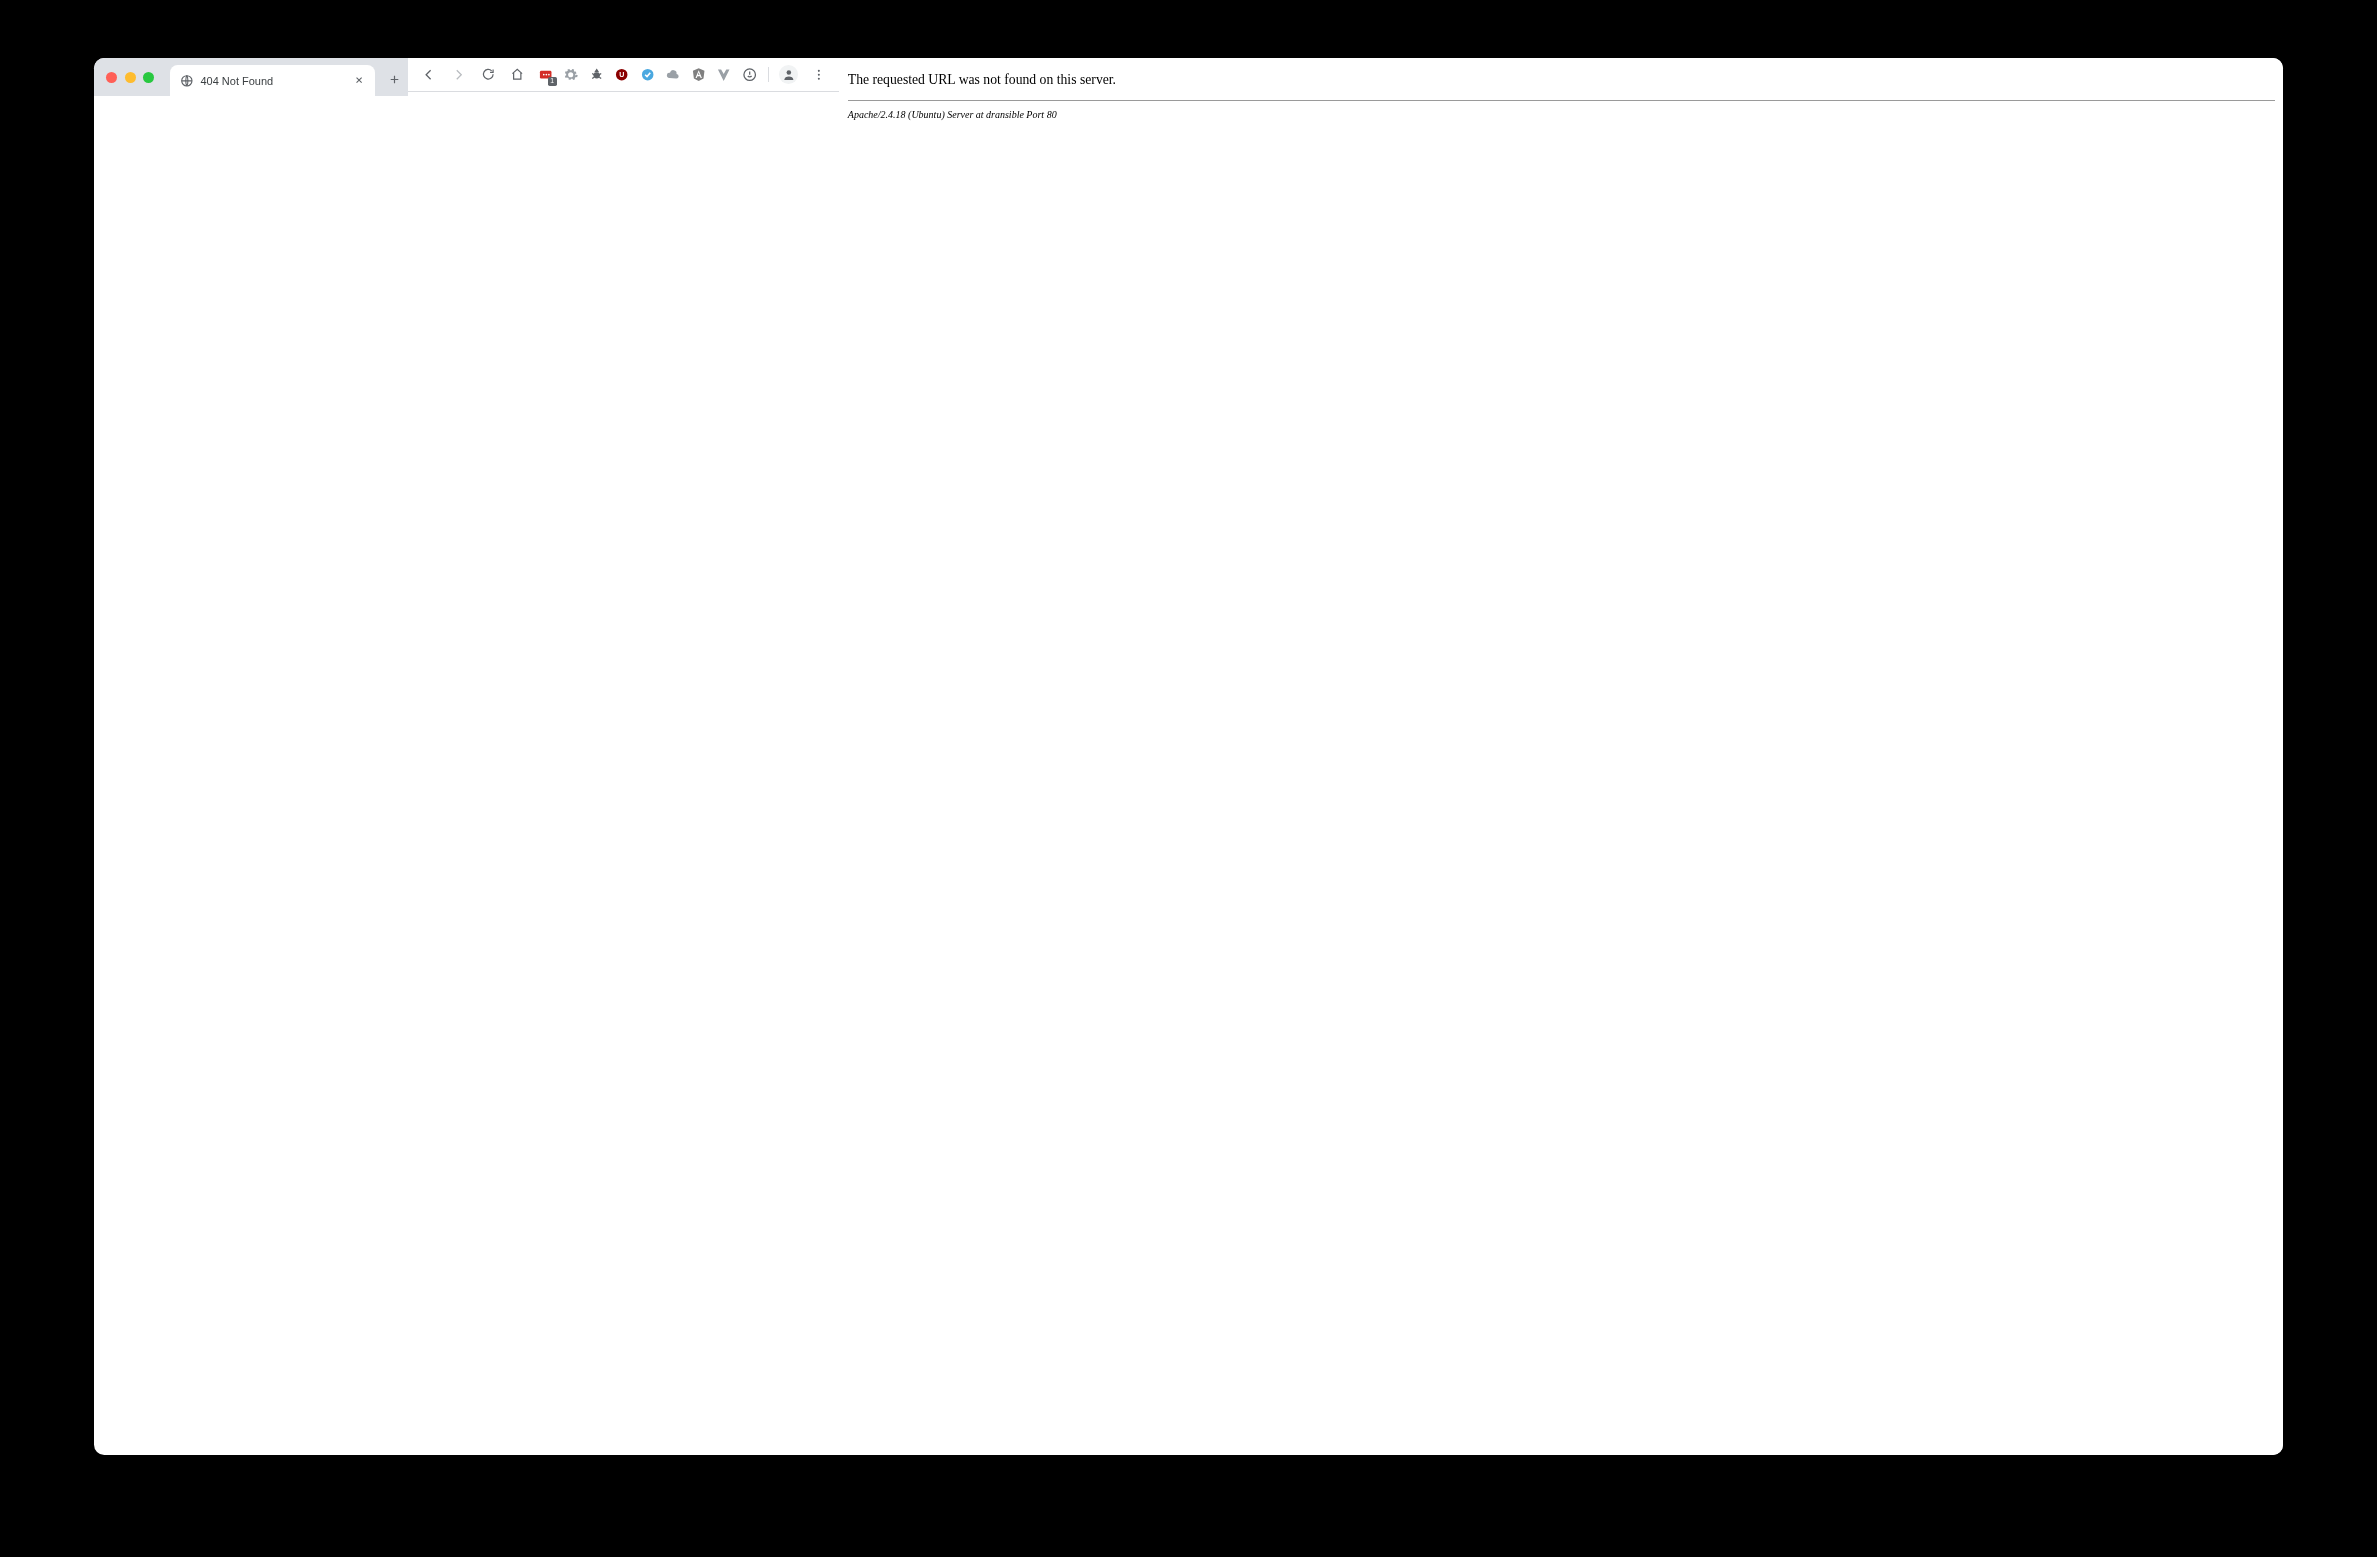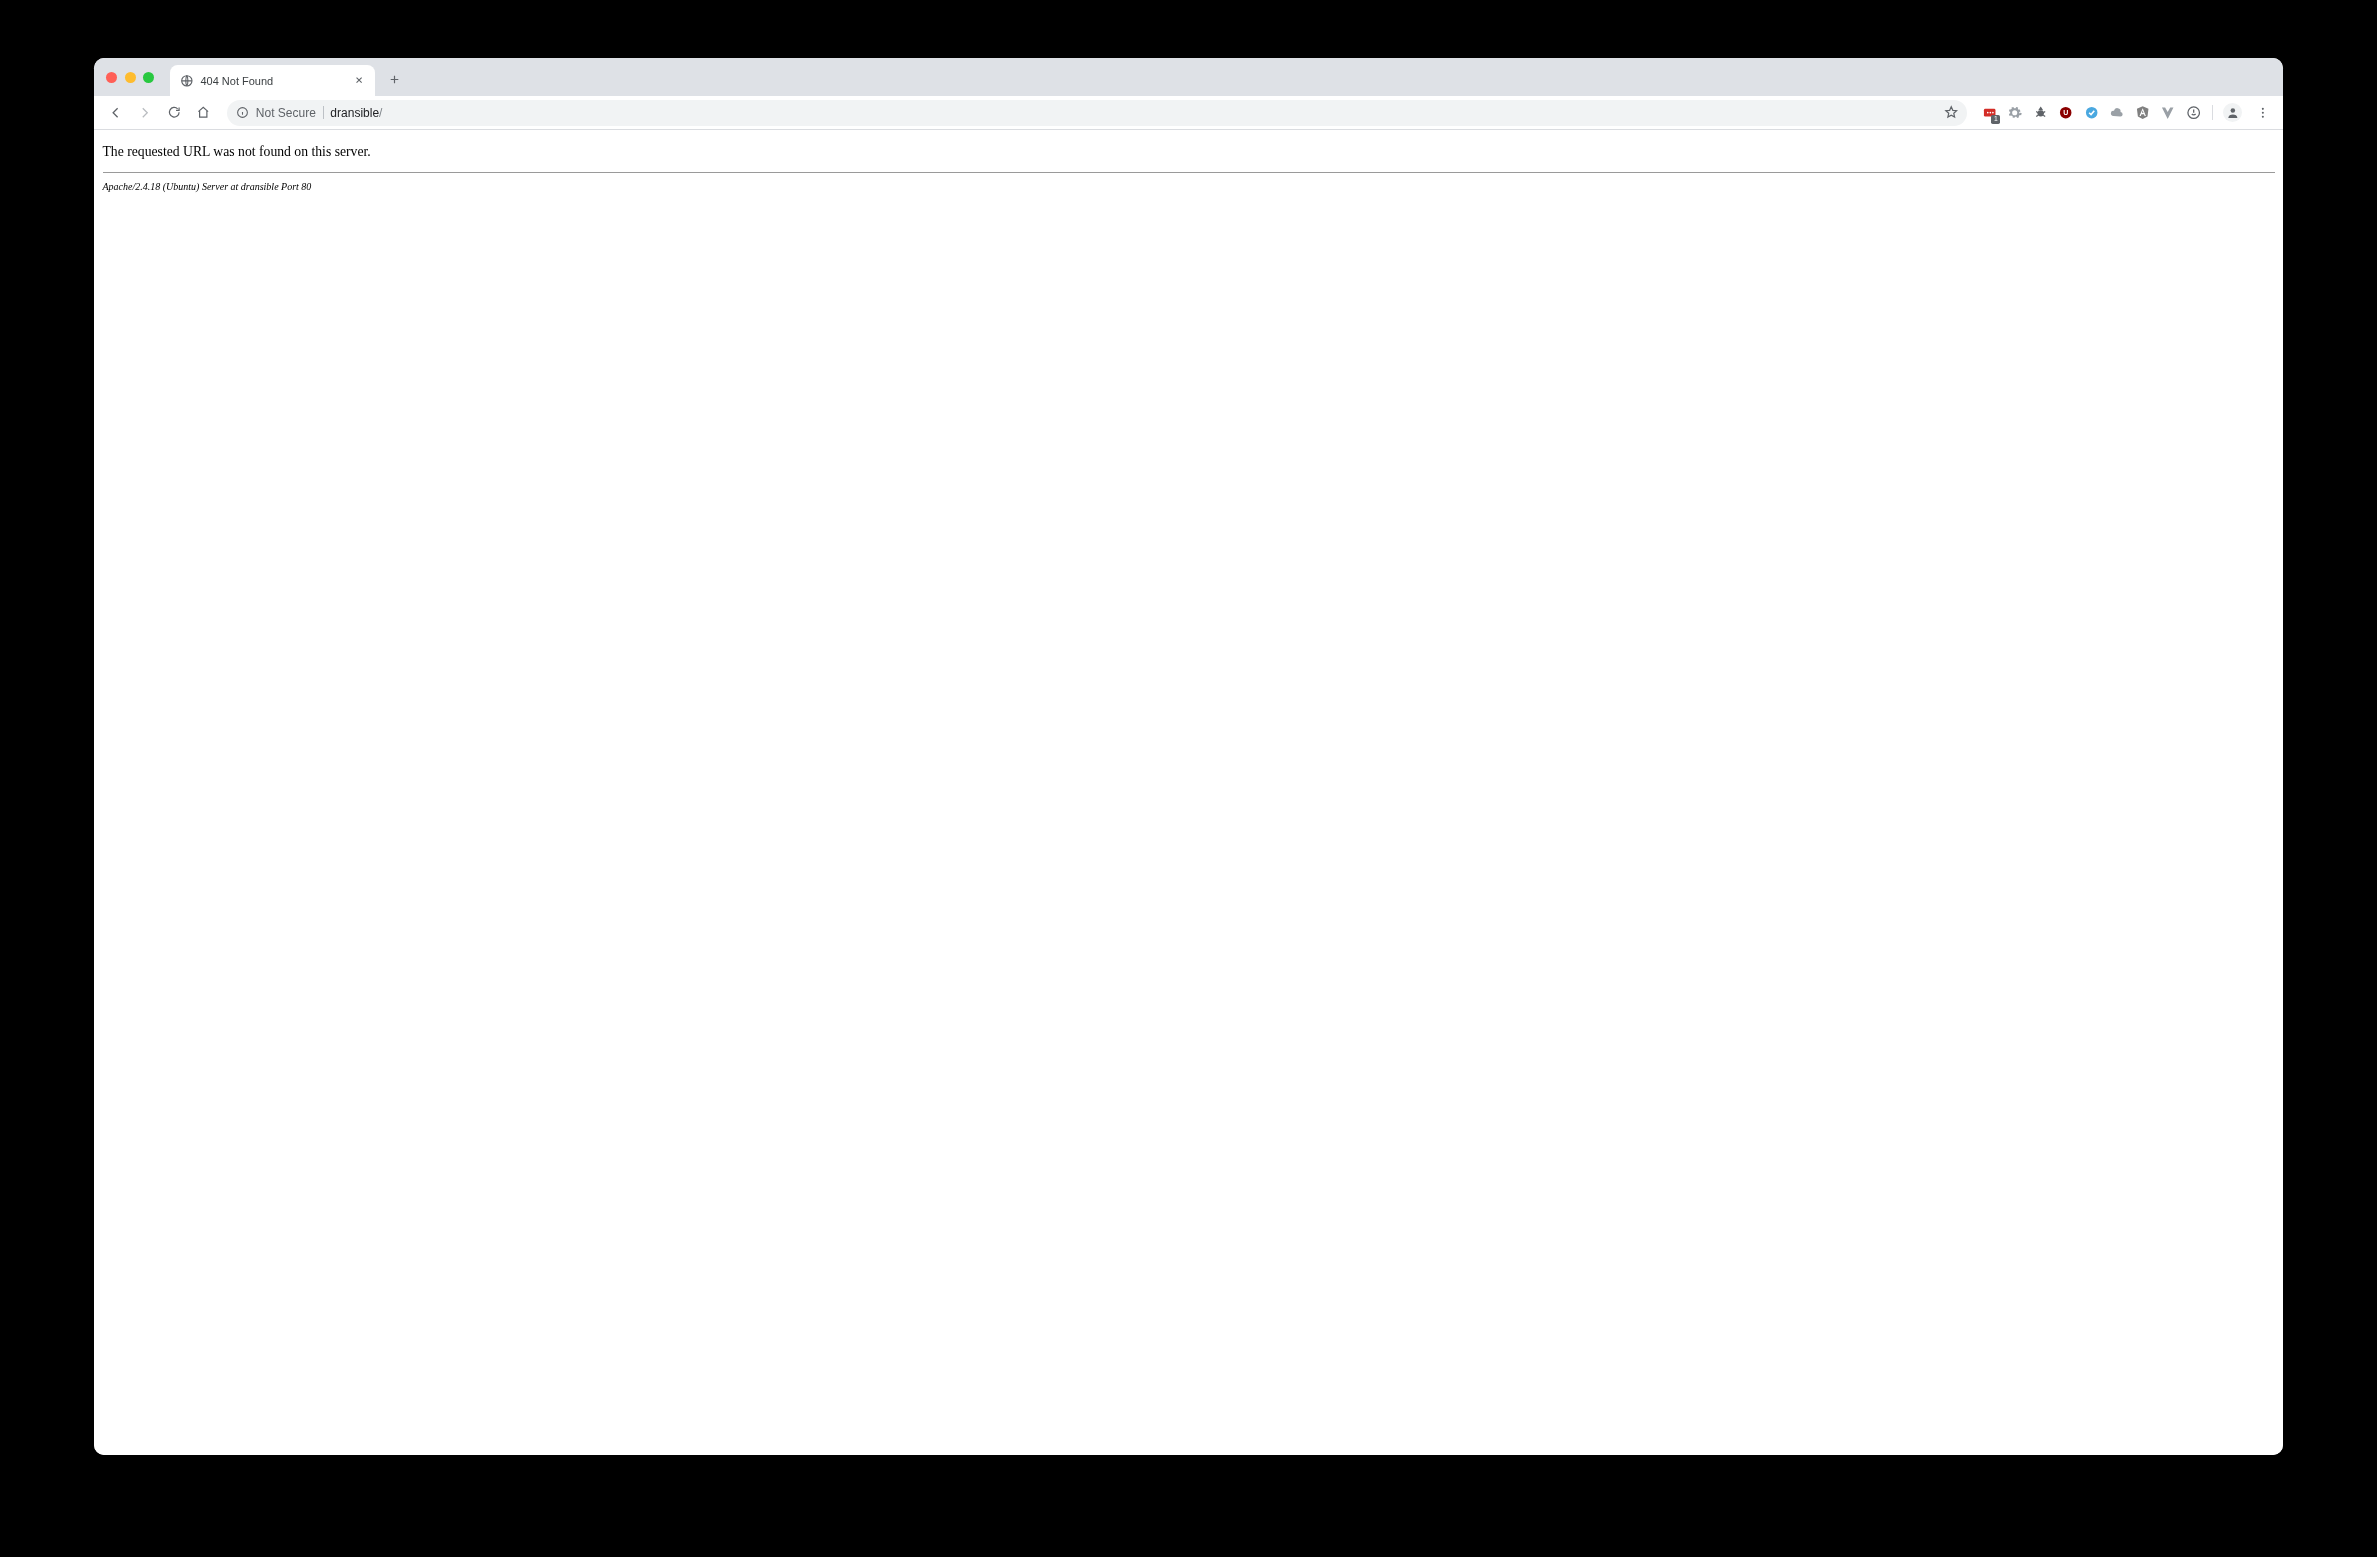--- a/index.html
+++ b/index.html
@@ -13,21 +13,21 @@
     padding: 58px 94px 102px 94px;
   }
   .window {
     width: 100%;
     height: 100%;
     background: #fff;
     border-radius: 10.2px;
     overflow: hidden;
     box-shadow: 0 26px 51px rgba(0,0,0,0.6);
     display: flex;
-    flex-direction: column;
+    flex-direction: row;
     justify-content: space-between;
   }
   .tab-strip {
     background: #dee1e6;
     height: 38px;
     display: flex;
     align-items: flex-end;
     padding-left: 12px;
     position: relative;
   }
@@ -193,39 +193,20 @@
           <path d="M20 4v5h-5"></path>
       </svg>
     </div>
     <div class="nav-btn">
       <svg viewBox="0 0 24 24" width="14.5" height="14.5" stroke="currentColor" stroke-width="2" fill="none">
         <path d="M4 11l8-7 8 7"></path>
           <path d="M6 10v10h12V10"></path>
       </svg>
     </div>
 
-    <div class="omnibox">
-      <span class="info-icon">
-        <svg viewBox="0 0 24 24" width="13" height="13" stroke="currentColor" stroke-width="2" fill="none">
-          <circle cx="12" cy="12" r="9"></circle>
-            <path d="M12 8h.01M11 12h1v4"></path>
-        </svg>
-      </span>
-      <span class="sec-label">Not Secure</span>
-      <span class="divider"></span>
-      <span class="url">
-        <span>dransible</span><span class="slash">/</span>
-      </span>
-      <span class="spacer"></span>
-      <span class="star">
-        <svg viewBox="0 0 24 24" width="14.5" height="14.5" stroke="currentColor" stroke-width="2" fill="none">
-          <path d="M12 3l2.6 5.8 6.4.6-4.8 4.3 1.4 6.3L12 17l-5.6 3 1.4-6.3L3 9.4l6.4-.6z"></path>
-        </svg>
-      </span>
-    </div>
 
     <div class="ext-row">
       <div class="ext" style="color:#d32d27">
         <svg viewBox="0 0 24 24">
             <rect x="3" y="6" width="18" height="12" rx="2" fill="currentColor"></rect>
             <circle cx="9" cy="12" r="1.3" fill="#fff"></circle>
             <circle cx="13" cy="12" r="1.3" fill="#fff"></circle>
             <circle cx="17" cy="12" r="1.3" fill="#fff"></circle>
           </svg>
         <span class="badge">1</span>

